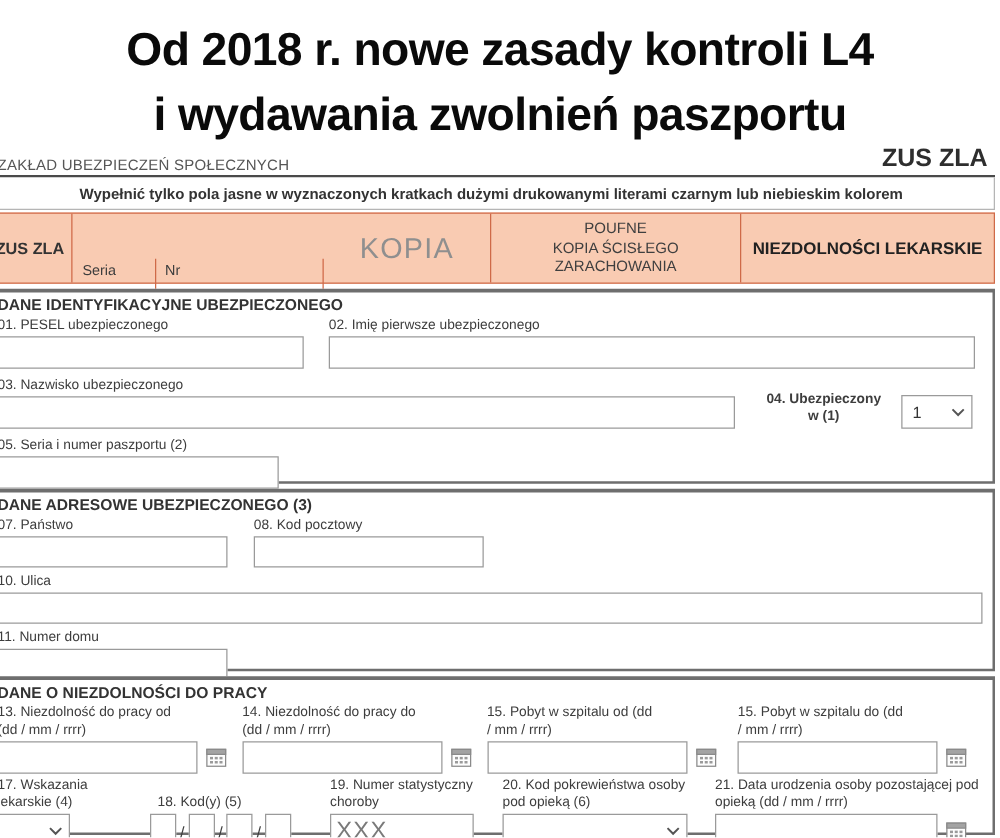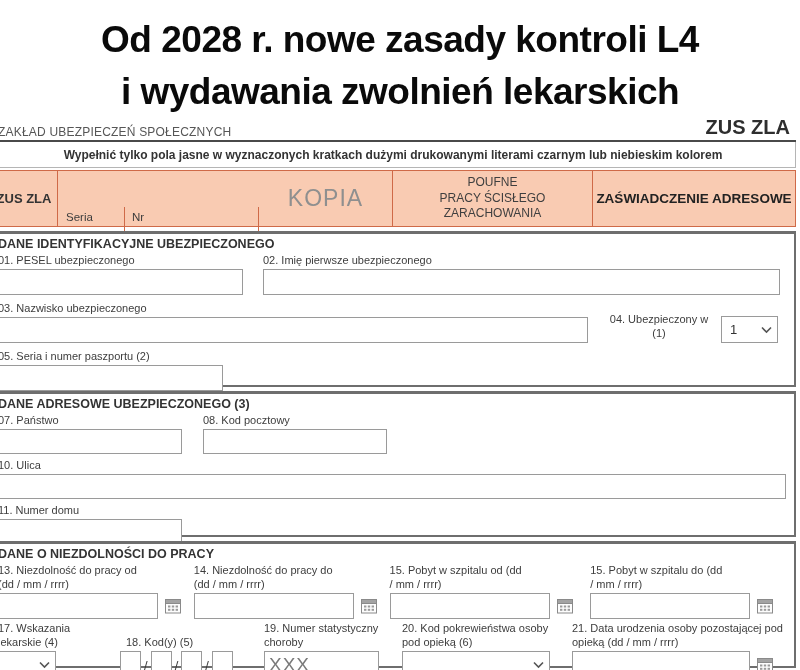--- a/index.html
+++ b/index.html
@@ -61,21 +61,21 @@
   .sel .chev { position:absolute; right:5px; top:50%; transform:translateY(-50%); }
 
   .cal-btn { background:none; border:none; padding:0; line-height:0; cursor:pointer; }
 
   
   .s1-col1 { width:265px; } .s1-col1 .inp { width:245px; }
   .s1-col2 { flex:1; padding-right:6px; } .s1-col2 .inp { width:100%; }
   .s1-rowB { margin-top:6px; }
   .s1-colName { width:600px; } .s1-colName .inp { width:590px; }
   .s1-col04 { flex:1; display:flex; align-items:flex-end; justify-content:flex-end; gap:12px; padding-right:8px; }
-  .lbl-04 { width:100px; text-align:center; margin-bottom:3px; }
+  .lbl-04 { width:100px; text-align:center; margin-bottom:3px;font-weight:bold; }
   .sel-04 { width:57px; }
   .s1-rowC { margin-top:6px; }
   .s1-col5 { width:340px; } .s1-col5 .inp { width:225px; }
 
   
   .s2-colA { width:205px; } .s2-colA .inp { width:184px; }
   .s2-colB { width:200px; } .s2-colB .inp { width:184px; }
   .s2-colC { flex:1; padding-right:6px; } .s2-colC .inp { width:100%; }
   .s2-rowB { margin-top:4px; } .s2-rowB .inp { width:100%; margin-right:6px; }
   .s2-rowC { margin-top:4px; }
@@ -99,22 +99,22 @@
   .sel-20 { width:148px; height:28px; margin-top:1px; }
   .s3-col21 { flex:1; margin-left:8px; }
   .inp-21 { width:178px; height:27px; }
 </style>
 </head>
 <body>
 
 <div class="page">
 
   <div class="main-title">
-    <div>Od 2028 r. nowe zasady kontroli L4</div>
-    <div>i wydawania zwolnień lekarskich</div>
+    <div>Od 2018 r. nowe zasady kontroli L4</div>
+    <div>i wydawania zwolnień paszportu</div>
   </div>
 
   <div class="fblock form-head">
     <span class="org-name">ZAKŁAD UBEZPIECZEŃ SPOŁECZNYCH</span>
     <span class="form-code">ZUS ZLA</span>
   </div>
 
   <div class="fblock instruction">
     <span>Wypełnić tylko pola jasne w wyznaczonych kratkach dużymi drukowanymi literami czarnym lub niebieskim kolorem</span>
   </div>
@@ -127,24 +127,24 @@
       <span class="mini-lbl" style="left:8px">Seria</span>
       <span class="mini-lbl" style="left:74px">Nr</span>
       <span class="divider"></span>
       <input class="serianr-input" type="text" style="">
     </div>
     <div class="scell c-kopia">
       <span>KOPIA</span>
     </div>
     <div class="scell c-poufne">
       <span>POUFNE</span>
-      <span>PRACY ŚCISŁEGO ZARACHOWANIA</span>
+      <span>KOPIA ŚCISŁEGO ZARACHOWANIA</span>
     </div>
     <div class="scell c-cert">
-      <span>ZAŚWIADCZENIE ADRESOWE</span>
+      <span>NIEZDOLNOŚCI LEKARSKIE</span>
     </div>
   </div>
 
   <div class="fblock sec sec1">
     <div class="sec-title">DANE IDENTYFIKACYJNE UBEZPIECZONEGO</div>
     <div class="row">
       <div class="s1-col1">
         <div class="lbl">01. PESEL ubezpieczonego</div>
         <input class="inp" type="text" style="">
       </div>

